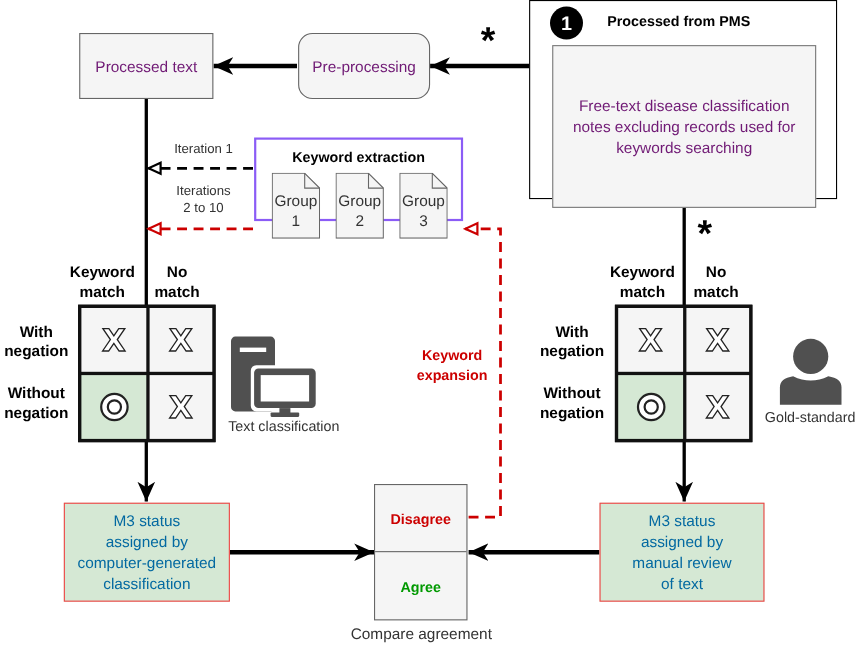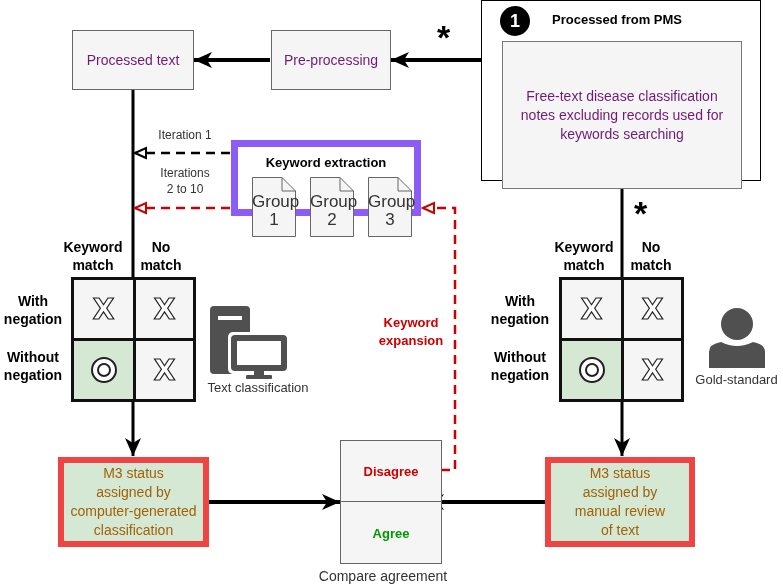--- a/index.html
+++ b/index.html
@@ -1,30 +1,30 @@
 <!DOCTYPE html>
 <html><head>
 <meta charset="utf-8">
 <style>
   html, body { margin:0; padding:0; background:#ffffff; }
   body { width:783px; height:586px; position:relative; overflow:hidden; font-family:"Liberation Sans", sans-serif; color:#333; }
   .abs { position:absolute; box-sizing:border-box; }
   .box-grey { background:#f5f5f5; border:1px solid #666; display:flex; align-items:center; justify-content:center; text-align:center; color:#701a75; }
-  .box-green { background:#d5e8d4; border:6px solid #ef4444; display:flex; align-items:center; justify-content:center; text-align:center; color:#a16207; font-size:14px; line-height:19px; }
+  .box-green { background:#d5e8d4; border:1px solid #ef4444; display:flex; align-items:center; justify-content:center; text-align:center; color:#0369a1; font-size:14px; line-height:19px; }
   .bold { font-weight:bold; color:#000; }
   .lbl { text-align:center; font-size:13px; }
   svg.lines { position:absolute; left:0; top:0; }
   .cell { position:absolute; width:62px; height:62px; box-sizing:border-box; display:flex; align-items:center; justify-content:center; background:#f5f5f5; }
   .cell.green { background:#d5e8d4; }
   .xmark { font-size:28px; font-family:"DejaVu Sans", sans-serif; color:#fff; -webkit-text-stroke:1.2px #222; font-weight:bold; }
   .omark { width:26px; height:26px; border-radius:50%; border:2px solid #222; background:#fff; box-sizing:border-box; display:flex; align-items:center; justify-content:center; }
   .omark::after { content:""; width:14px; height:14px; border-radius:50%; border:2px solid #222; box-sizing:border-box; }
   .doc { position:absolute; width:44px; height:60px; }
   .doc svg { position:absolute; left:0; top:0; }
-  .doc span { position:absolute; left:0; right:0; top:16px; text-align:center; font-size:17px; line-height:18px; color:#333; }
+  .doc span { position:absolute; left:0; right:0; top:16px; text-align:center; font-size:14px; line-height:18px; color:#333; }
 </style>
 </head>
 <body>
 
 <svg class="lines" width="783" height="586">
   <defs>
     <marker id="arrBlack" markerWidth="10" markerHeight="10" refX="9" refY="5" orient="auto" markerUnits="userSpaceOnUse">
       <path d="M0,0 L10,5 L0,10 L3,5 Z" fill="#000"></path>
     </marker>
     <marker id="arrBigBlack" markerWidth="20" markerHeight="20" refX="18" refY="10" orient="auto" markerUnits="userSpaceOnUse">
@@ -63,35 +63,35 @@
   </div>
   <div class="abs bold" style="left:70px; top:11px; font-size:13px;">Processed from PMS</div>
   <div class="abs box-grey" style="left:20px; top:40px; width:240px; height:148px; border-color:#777; font-size:14px; line-height:19px; padding:0 14px;">
     <span>Free-text disease classification notes excluding records used for keywords searching</span>
   </div>
 </div>
 
 <div class="abs bold" style="left:437px; top:20px; font-size:34px; line-height:34px;">*</div>
 <div class="abs bold" style="left:634px; top:196px; font-size:34px; line-height:34px;">*</div>
 
-<div class="abs box-grey" style="left:271px; top:30px; width:120px; height:60px; font-size:14px;">
+<div class="abs box-grey" style="left:271px; top:30px; width:120px; height:60px; font-size:14px;border-radius:13px;">
   <span>Pre-processing</span>
 </div>
 
 <div class="abs box-grey" style="left:72px; top:30px; width:122px; height:60px; font-size:14px;">
   <span>Processed text</span>
 </div>
 
 <div class="abs lbl" style="left:145px; top:128px; width:80px; font-size:12px;">Iteration 1</div>
 <div class="abs lbl" style="left:145px; top:165px; width:80px; font-size:12px; line-height:16px;">
   <div>Iterations</div>
   <div>2 to 10</div>
 </div>
 
-<div class="abs" style="left:231px; top:140px; width:190px; height:76px; border:7px solid #8b5cf6; background:#fff;">
+<div class="abs" style="left:231px; top:125px; width:190px; height:76px; border:2px solid #8b5cf6; background:#fff;">
   <div class="abs bold" style="left:0; right:0; top:8px; text-align:center; font-size:13px;">Keyword extraction</div>
   <div class="doc" style="left:14px; top:30px;">
     <svg width="44" height="60">
         <path d="M0.5,0.5 L30,0.5 L43.5,14 L43.5,59.5 L0.5,59.5 Z" fill="#f5f5f5" stroke="#666"></path>
         <path d="M30,0.5 L30,14 L43.5,14" fill="none" stroke="#666"></path>
       </svg>
     <span>
         <div>Group</div>
         <div>1</div>
       </span>
@@ -213,21 +213,21 @@
 
 <div class="abs box-green" style="left:545px; top:457px; width:150px; height:90px;">
   <div>
     <div>M3 status</div>
     <div>assigned by</div>
     <div>manual review</div>
     <div>of text</div>
   </div>
 </div>
 
-<div class="abs" style="left:340px; top:440px; width:102px; height:124px; background:#f5f5f5; border:1px solid #666;">
+<div class="abs" style="left:340px; top:440px; width:85px; height:124px; background:#f5f5f5; border:1px solid #666;">
   <div class="abs" style="left:0; top:0; right:0; height:61px; border-bottom:1px solid #666; display:flex; align-items:center; justify-content:center; font-weight:bold; color:#cc0000; font-size:13px;">
     <span>Disagree</span>
   </div>
   <div class="abs" style="left:0; top:62px; right:0; bottom:0; display:flex; align-items:center; justify-content:center; font-weight:bold; color:#009900; font-size:13px;">
     <span>Agree</span>
   </div>
 </div>
 <div class="abs lbl" style="left:293px; top:568px; width:180px; font-size:14px;">Compare agreement</div>
 
 </body></html>

